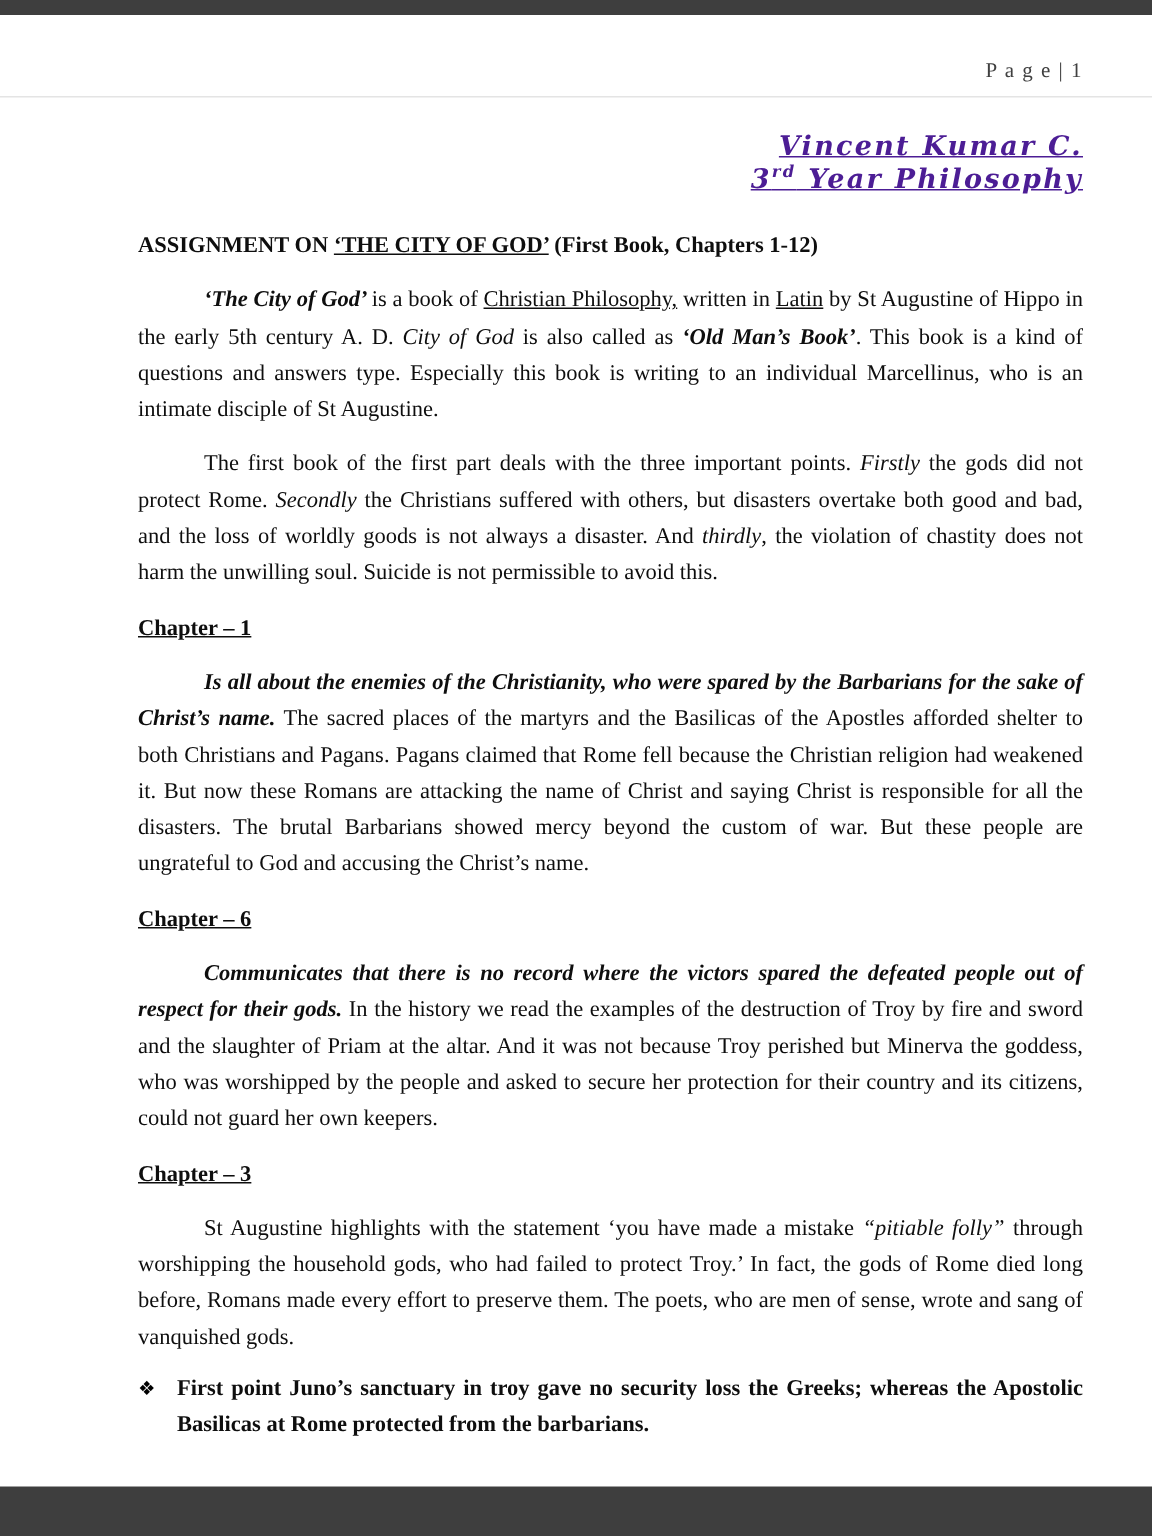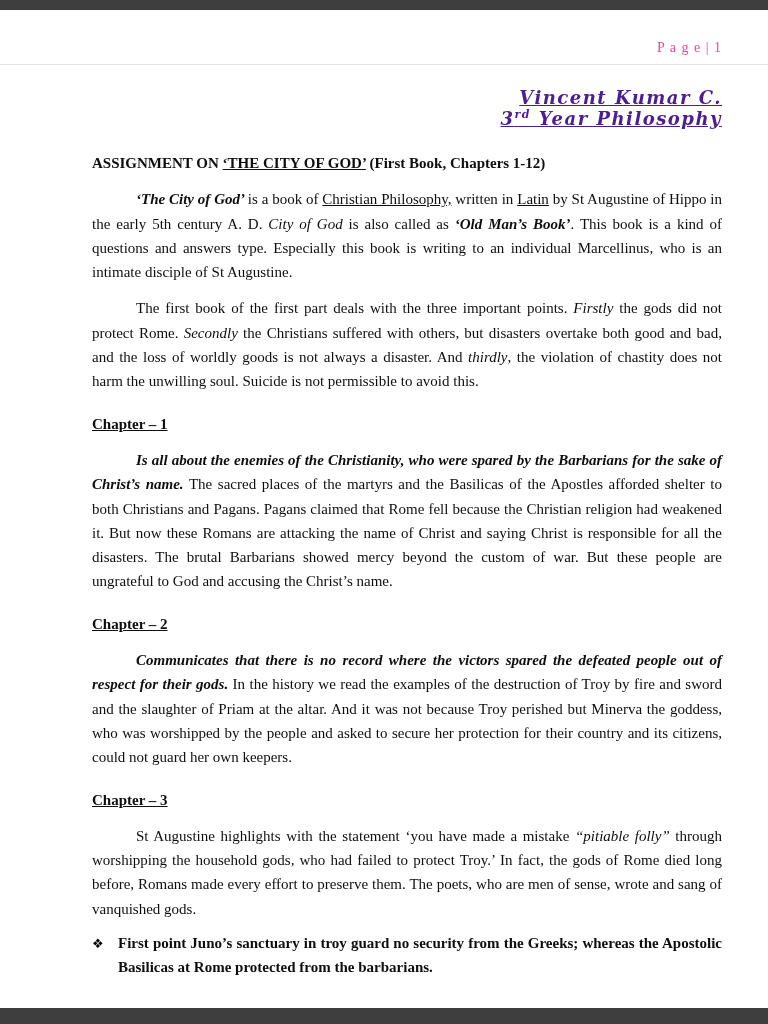--- a/index.html
+++ b/index.html
@@ -16,21 +16,21 @@
     margin-top:10px;
     background:#ffffff;
     box-sizing:border-box;
     padding:30px 46px 28px 92px;
     color:#111111;
   }
   .page-num{
     text-align:right;
     font-size:14px;
     letter-spacing:1px;
-    color:#ec4899;
+    color:#404040;
   }
   .header-rule{
     border-bottom:1px solid #e4e4e4;
     margin:8px -46px 0 -92px;
   }
   .signature{
     text-align:right;
     margin-top:22px;
   }
   .sig-line{
@@ -52,21 +52,20 @@
     text-align:justify;
     margin:12px 0 0 0;
     color:#0e0e0e;
   }
   .block.title{
     margin-top:0;
     font-weight:bold;
     text-align:left;
   }
   .block.heading{
-    margin-top:18px;
     text-align:left;
   }
   .block.indent{text-indent:44px;}
   .bullet{display:flex;margin-top:10px;}
   .bullet-marker{
     flex:0 0 26px;
     width:26px;
     font-size:13px;
     padding-top:2px;
     font-family:"DejaVu Sans", sans-serif;
@@ -94,25 +93,25 @@
         <span class="sig-line sig-line2"><span>3</span><sup>rd</sup><span> Year Philosophy</span></span>
       </div>
     </div>
 
     <div class="doc-body">
         <p class="block title"><span class="run b">ASSIGNMENT ON </span><span class="run b u">‘THE CITY OF GOD’</span><span class="run b"> (First Book, Chapters 1-12)</span></p>
         <p class="block paragraph indent"><span class="run b i">‘The City of God’ </span><span class="run">is a book of </span><span class="run u">Christian Philosophy,</span><span class="run"> written in </span><span class="run u">Latin</span><span class="run"> by St Augustine of Hippo in the early 5th century A. D. </span><span class="run i">City of God</span><span class="run"> is also called as </span><span class="run b i">‘Old Man’s Book’</span><span class="run">. This book is a kind of questions and answers type. Especially this book is writing to an individual Marcellinus, who is an intimate disciple of St Augustine.</span></p>
         <p class="block paragraph indent"><span class="run">The first book of the first part deals with the three important points. </span><span class="run i">Firstly</span><span class="run"> the gods did not protect Rome. </span><span class="run i">Secondly</span><span class="run"> the Christians suffered with others, but disasters overtake both good and bad, and the loss of worldly goods is not always a disaster. And </span><span class="run i">thirdly</span><span class="run">, the violation of chastity does not harm the unwilling soul. Suicide is not permissible to avoid this.</span></p>
         <p class="block heading"><span class="run b u">Chapter – 1</span></p>
         <p class="block paragraph indent"><span class="run b i">Is all about the enemies of the Christianity, who were spared by the Barbarians for the sake of Christ’s name.</span><span class="run"> The sacred places of the martyrs and the Basilicas of the Apostles afforded shelter to both Christians and Pagans. Pagans claimed that Rome fell because the Christian religion had weakened it. But now these Romans are attacking the name of Christ and saying Christ is responsible for all the disasters. The brutal Barbarians showed mercy beyond the custom of war. But these people are ungrateful to God and accusing the Christ’s name.</span></p>
-        <p class="block heading"><span class="run b u">Chapter – 2</span></p>
+        <p class="block heading"><span class="run b u">Chapter – 6</span></p>
         <p class="block paragraph indent"><span class="run b i">Communicates that there is no record where the victors spared the defeated people out of respect for their gods.</span><span class="run"> In the history we read the examples of the destruction of Troy by fire and sword and the slaughter of Priam at the altar. And it was not because Troy perished but Minerva the goddess, who was worshipped by the people and asked to secure her protection for their country and its citizens, could not guard her own keepers.</span></p>
         <p class="block heading"><span class="run b u">Chapter – 3</span></p>
         <p class="block paragraph indent"><span class="run">St Augustine highlights with the statement ‘you have made a mistake </span><span class="run i">“pitiable folly”</span><span class="run"> through worshipping the household gods, who had failed to protect Troy.’ In fact, the gods of Rome died long before, Romans made every effort to preserve them. The poets, who are men of sense, wrote and sang of vanquished gods.</span></p>
         <div class="block bullet">
           <span class="bullet-marker">❖</span>
-          <span class="bullet-body"><span class="run b">First point Juno’s sanctuary in troy guard no security from the Greeks; whereas the Apostolic Basilicas at Rome protected from the barbarians.</span></span>
+          <span class="bullet-body"><span class="run b">First point Juno’s sanctuary in troy gave no security loss the Greeks; whereas the Apostolic Basilicas at Rome protected from the barbarians.</span></span>
         </div>
       </div>
 
   </div>
 
 </div>
 
 </body></html>

